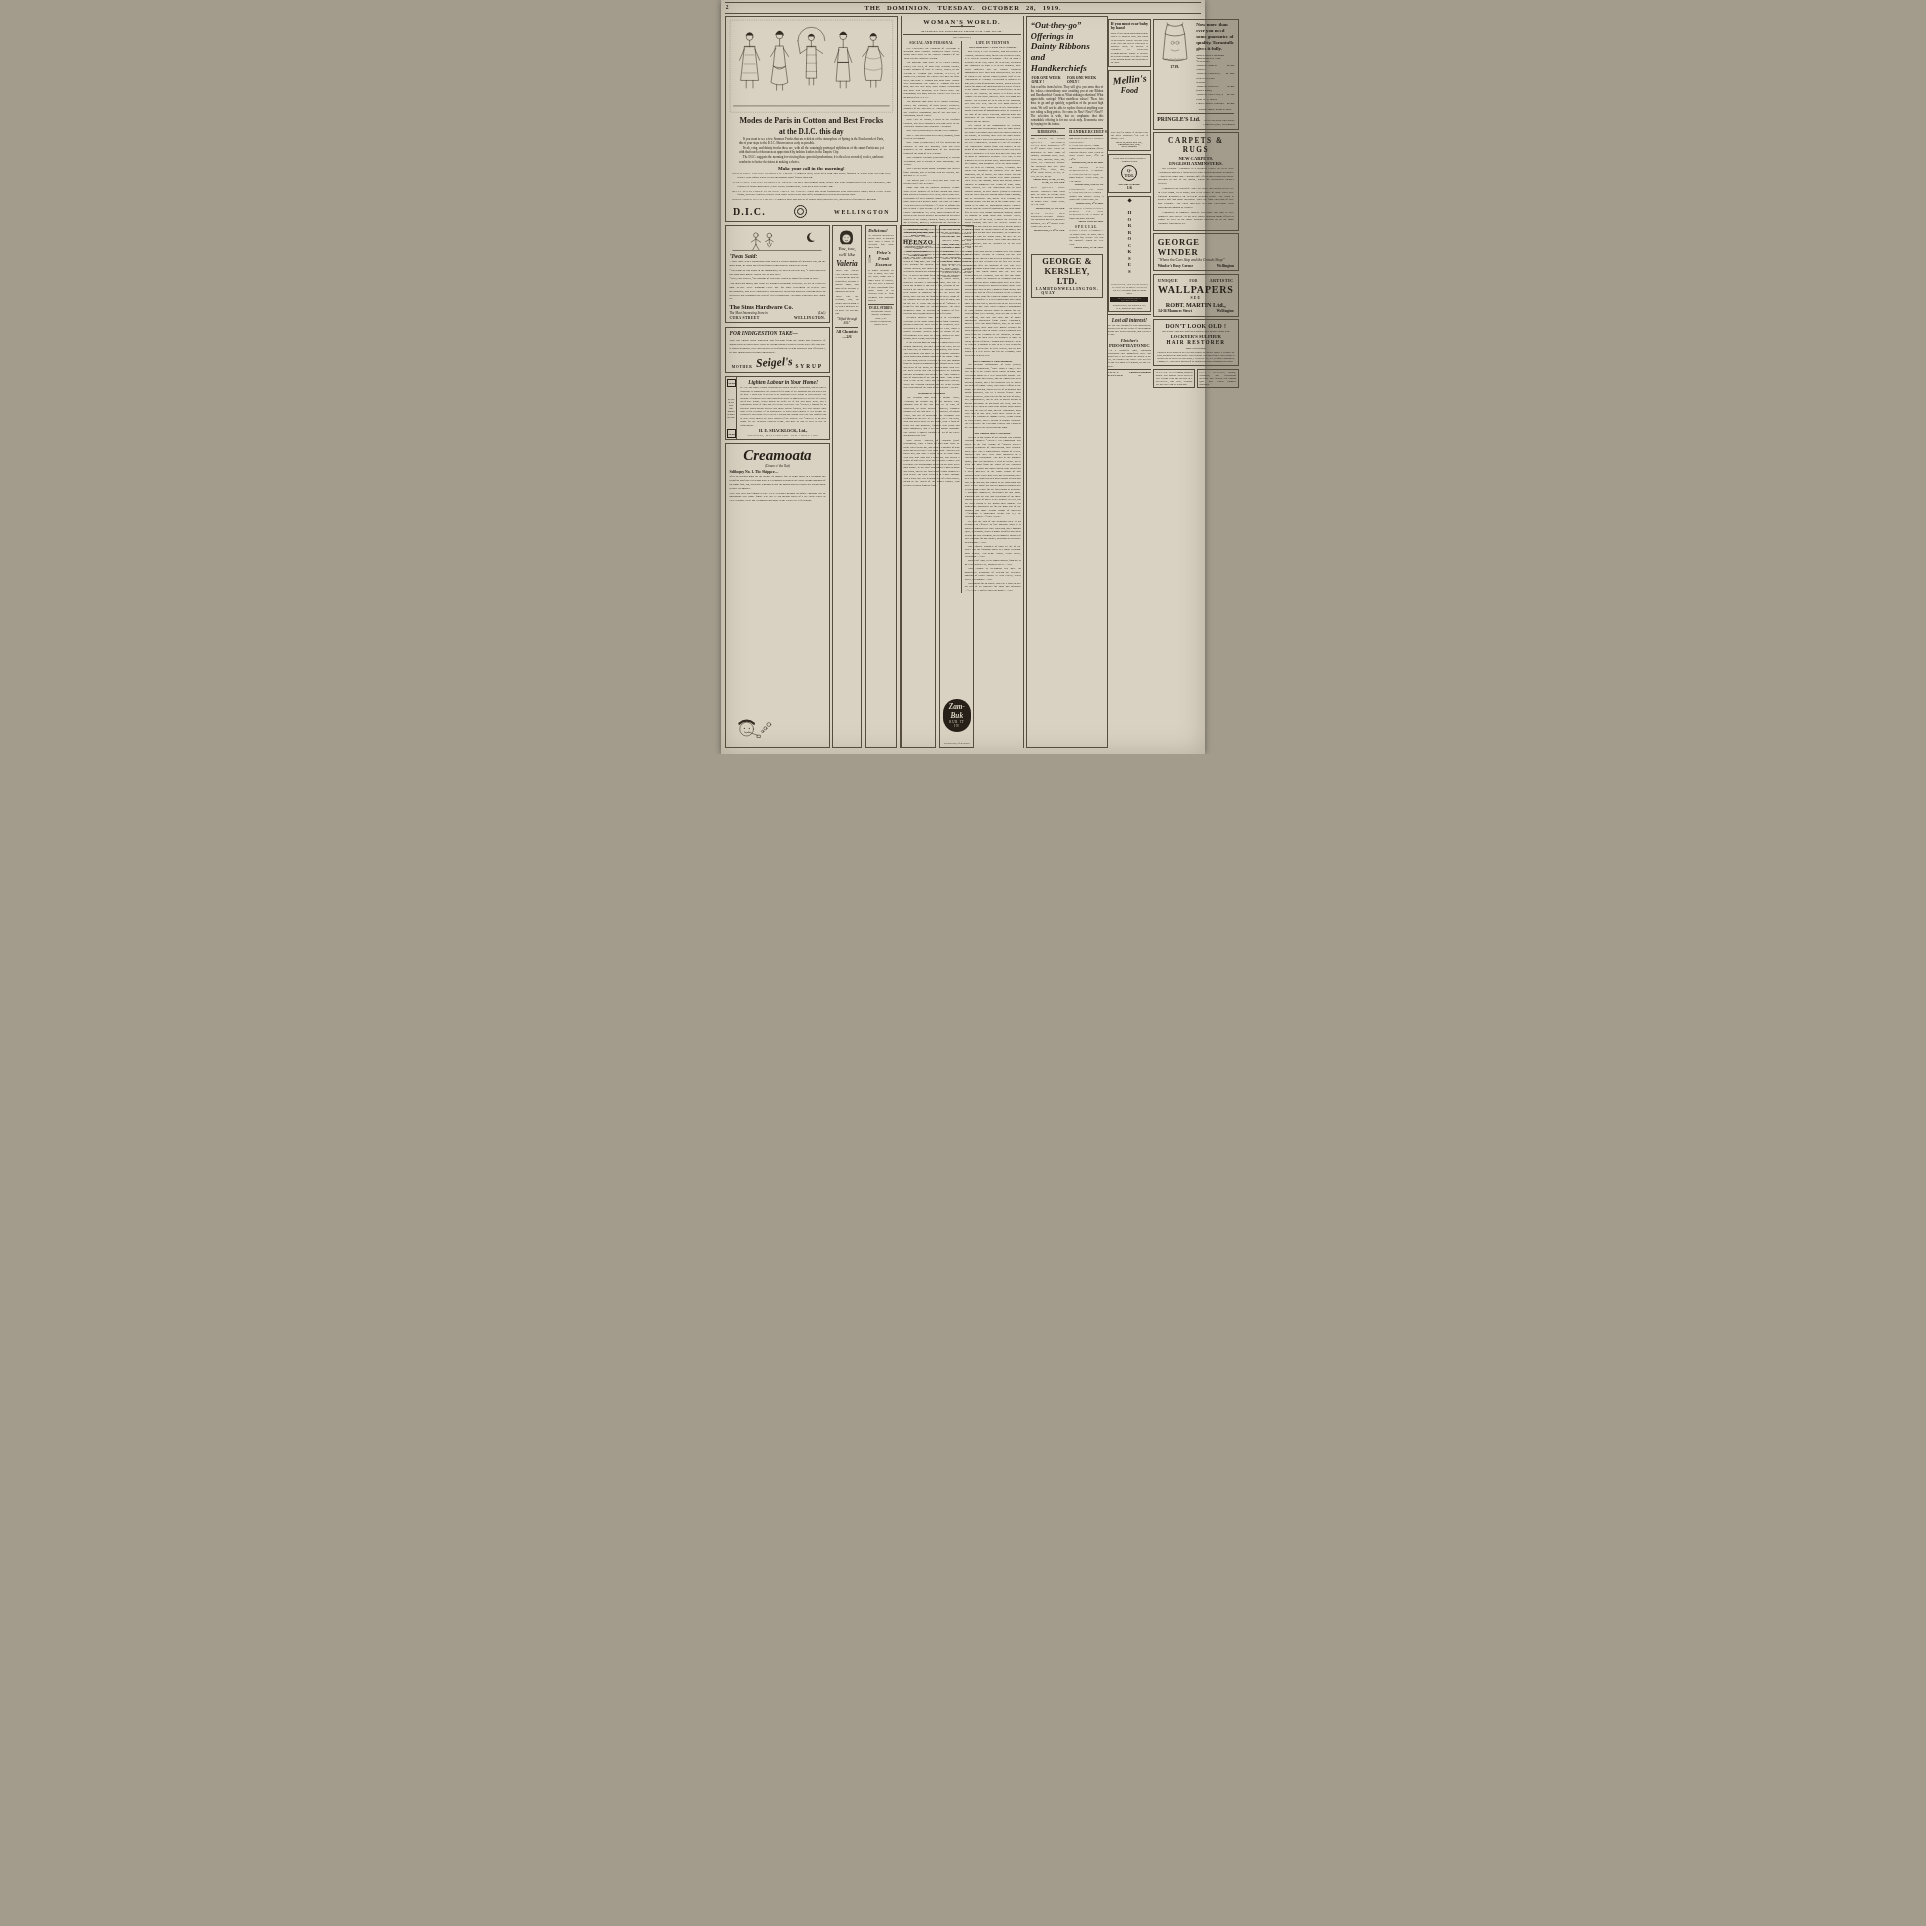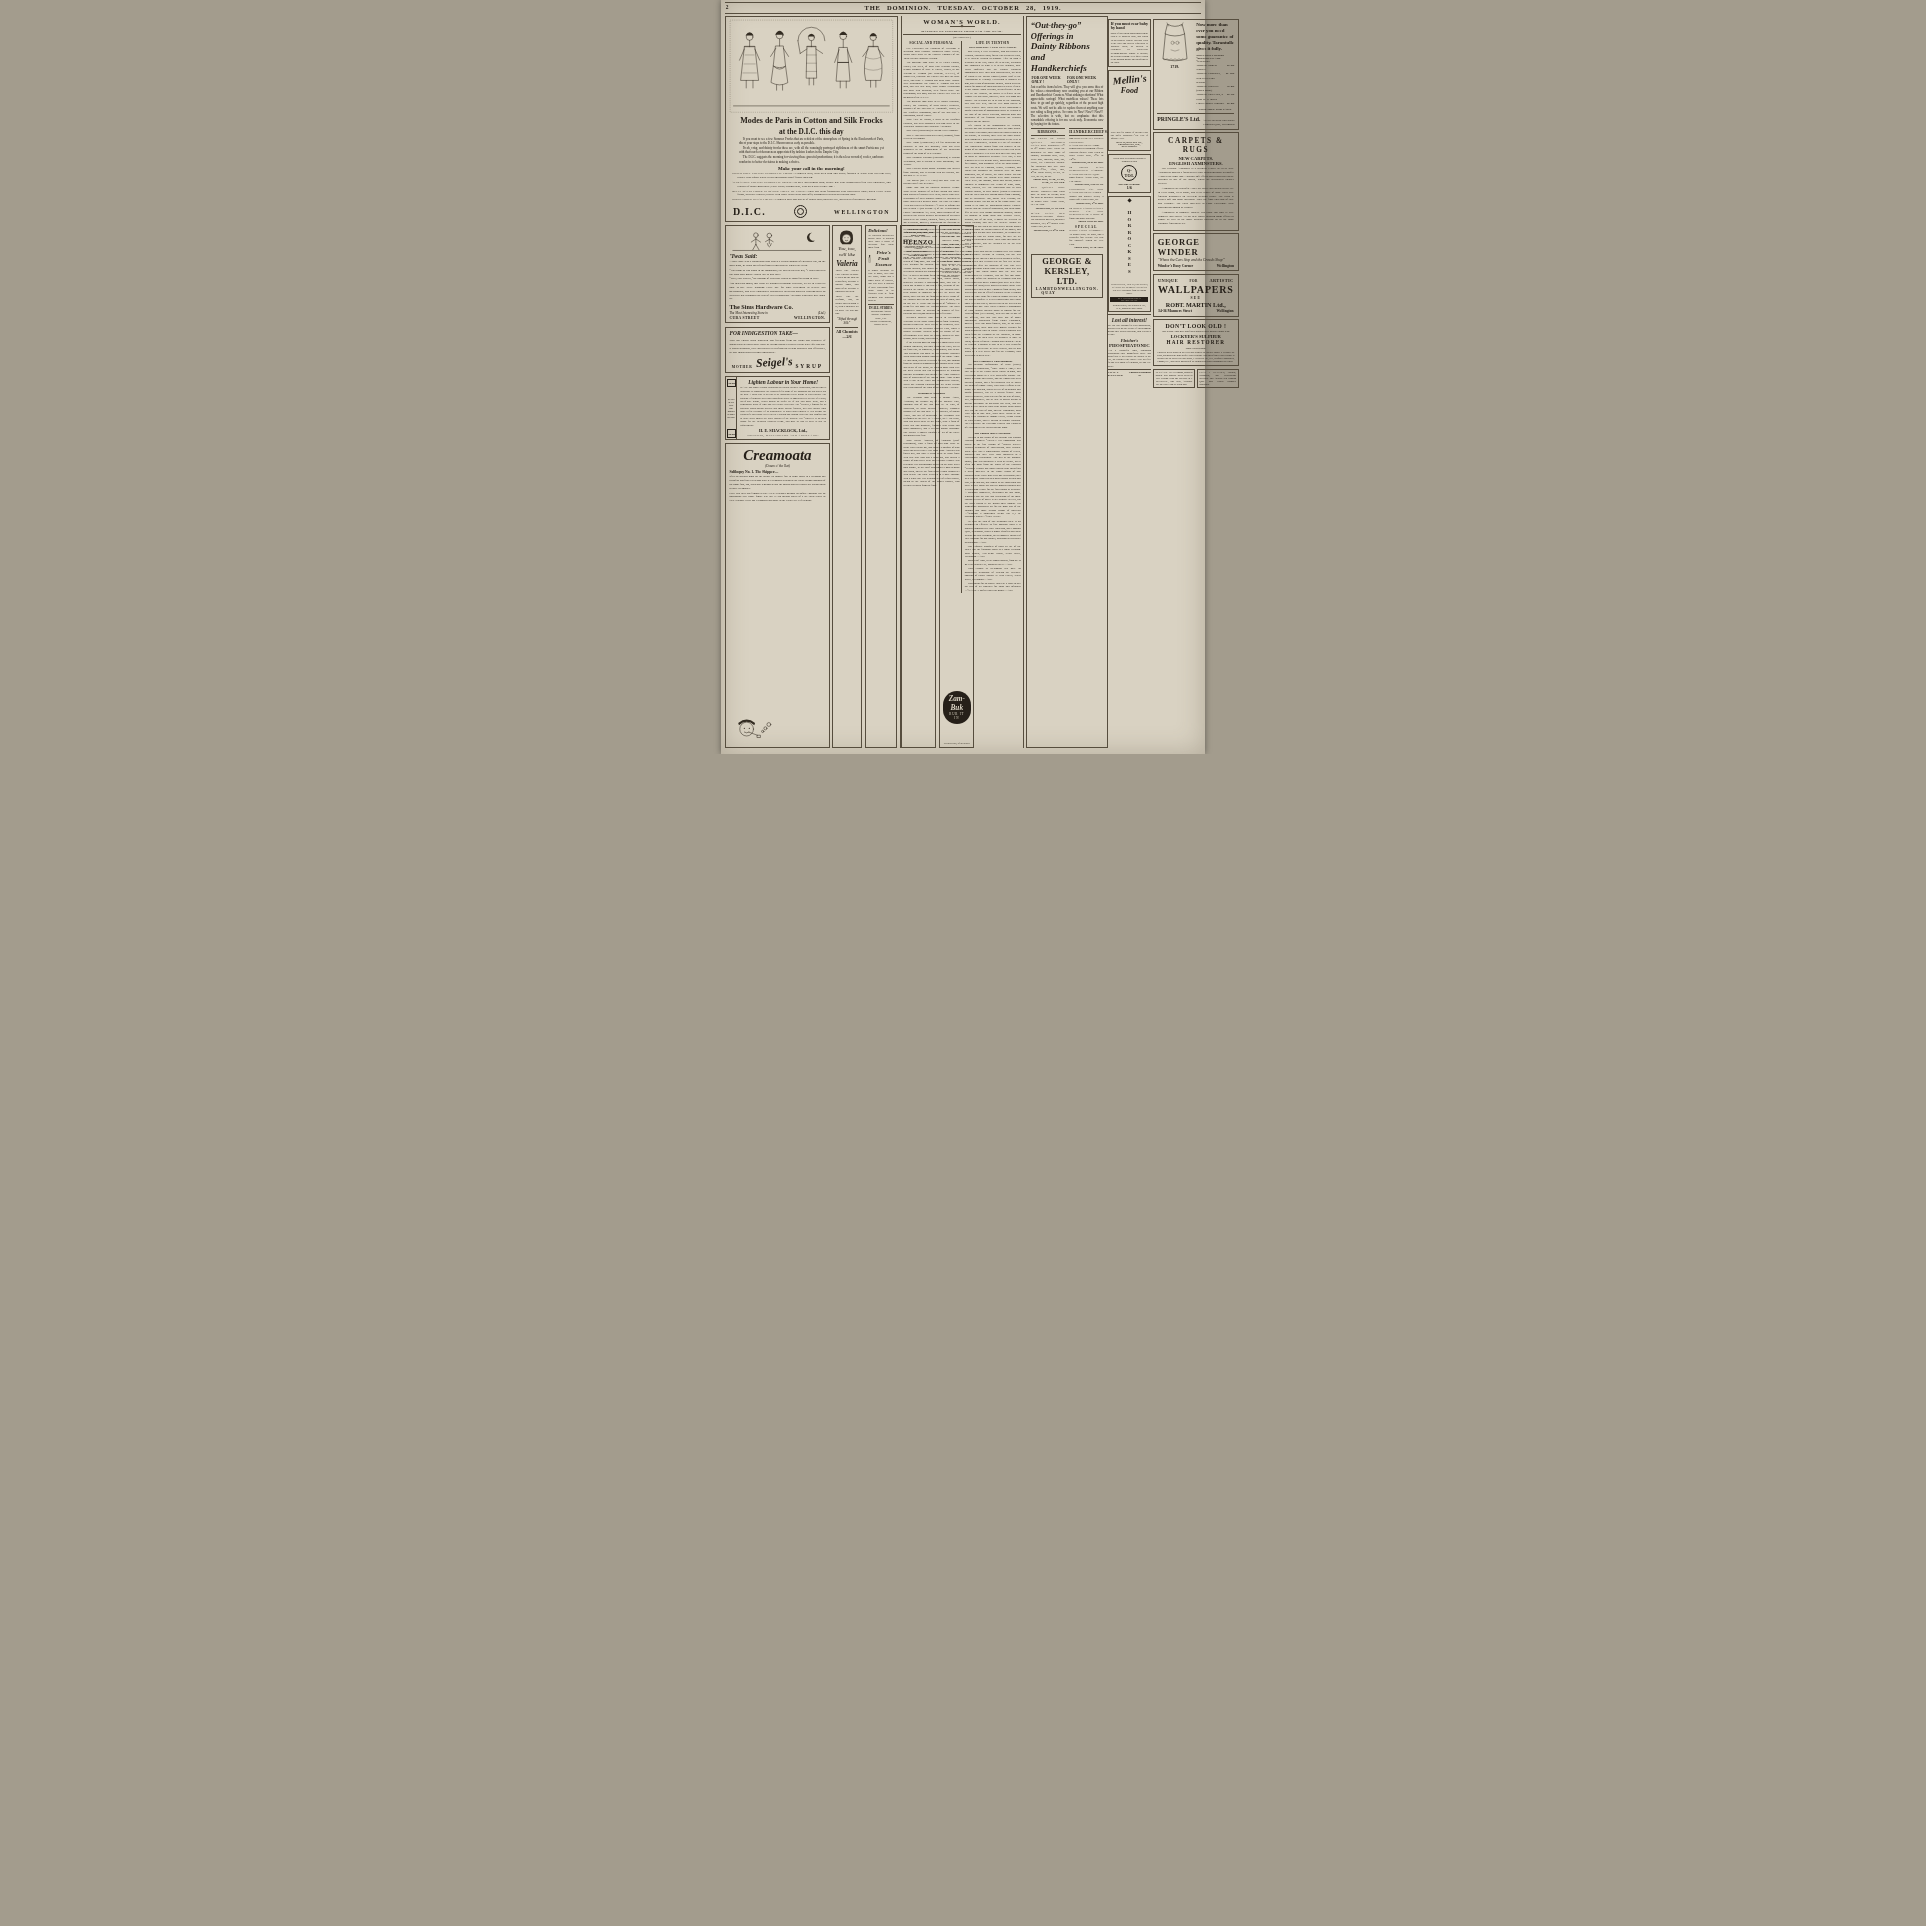--- a/index.html
+++ b/index.html
@@ -91,21 +91,21 @@
 
   .heenzo{border:0.4px solid var(--rule);padding:1.5px 1.9px;text-align:center;}
   .heenzo-top{font-size:2.5px;font-weight:bold;line-height:1.25;}
   .heenzo-brand{font-size:6.5px;font-weight:bold;letter-spacing:0.4px;margin:0.4px 0;}
   .heenzo-side{font-size:2.3px;font-style:italic;}
   .heenzo-bottom{font-size:2.9px;font-weight:bold;margin-top:0.4px;}
   .heenzo-price{font-size:2.6px;}
 
   .zambuk{border:0.4px solid var(--rule);padding:1.9px 2.3px;flex:1;display:flex;flex-direction:column;}
   .zambuk p{font-size:2.6px;line-height:1.38;text-align:justify;margin-bottom:1.2px;}
-  .zb-logo{margin:auto auto 18px;background:var(--ink);color:var(--paper);padding:3.9px 6.2px;border-radius:50%/42%;text-align:center;}
+  .zb-logo{margin:auto auto 10px;background:var(--ink);color:var(--paper);padding:3.9px 6.2px;border-radius:50%/42%;text-align:center;}
   .zb-brand{font-size:7.3px;font-weight:bold;font-style:italic;}
   .zb-slogan{font-size:3.1px;letter-spacing:0.8px;}
   .zb-price{text-align:center;font-size:2.5px;}
 
   
   .ww-title{text-align:center;font-size:6.5px;font-weight:bold;letter-spacing:1.2px;margin:0.8px 0 0.4px;}
   .ww-ornament{width:25px;margin:0.8px auto 1.2px;border-top:0.4px solid var(--rule);height:1.9px;position:relative;}
   .ww-ornament::after{content:"";position:absolute;left:50%;top:-1.2px;width:1.9px;height:1.9px;background:var(--rule);transform:translateX(-50%) rotate(45deg);}
   .ww-subtitle{text-align:center;font-size:2.9px;font-weight:bold;letter-spacing:0.4px;border-bottom:0.4px solid var(--rule);padding-bottom:1.2px;}
   .ww-byline{text-align:center;font-size:2.7px;margin:1.2px 0 1.5px;}
@@ -281,21 +281,21 @@
                 <path d="M0 21 V38 M-13 38 H13"></path>
                   <path d="M-13 38 Q-30 90 -20 128 H20 Q30 90 13 38 Z"></path>
                 <path d="M-20 66 Q0 76 20 66 M-22 96 Q0 106 22 96" stroke-width=".7"></path>
                 <path d="M-13 44 L-28 64 M13 44 L28 64"></path>
                   <path d="M-7 128 V146 M7 128 V146"></path>
               </g>
             </g>
           </svg>
         </div>
         <h2 class="dic-head">
-          <span class="dic-head1">Modes de Paris in Cotton and Silk Frocks</span><br>
+          <span class="dic-head1">Modes de Paris in Cotton and Best Frocks</span><br>
           <span class="dic-head2">at the D.I.C. this day</span>
         </h2>
         <div class="dic-intro">
           <p>If you want to see a few Summer Frocks that are redolent of the atmosphere of Spring in the Boulevards of Paris, direct your steps to the D.I.C. Showroom as early as possible.</p>
           <p>Fresh, crisp, and dainty frocks these are, with all the cunningly portrayed stylishness of the smart Parisienne yet with that touch of demureness appreciated by fashion leaders in the Empire City.</p>
           <p>The D.I.C. suggests the morning for viewing these graceful productions; it is then less crowded, cooler, and more conducive to better decisions in making a choice.</p>
         </div>
         <h3 class="dic-sub">Make your call in the morning!</h3>
         <div class="dic-items">
             <p class="dic-item"><span>SILVER GREY COTTON GEORGETTE FROCK—Gathered skirt, with deep hem and tucks; finished at waist with two-tone belt; bodice with square sailor collar and handkerchief fronts.</span> <span class="dic-price">£3/17/6.</span></p>

